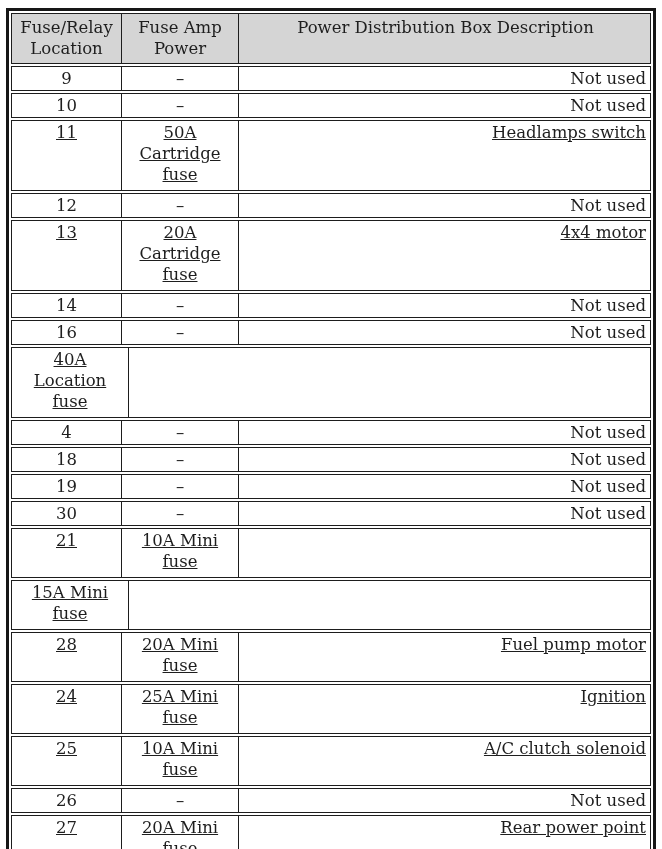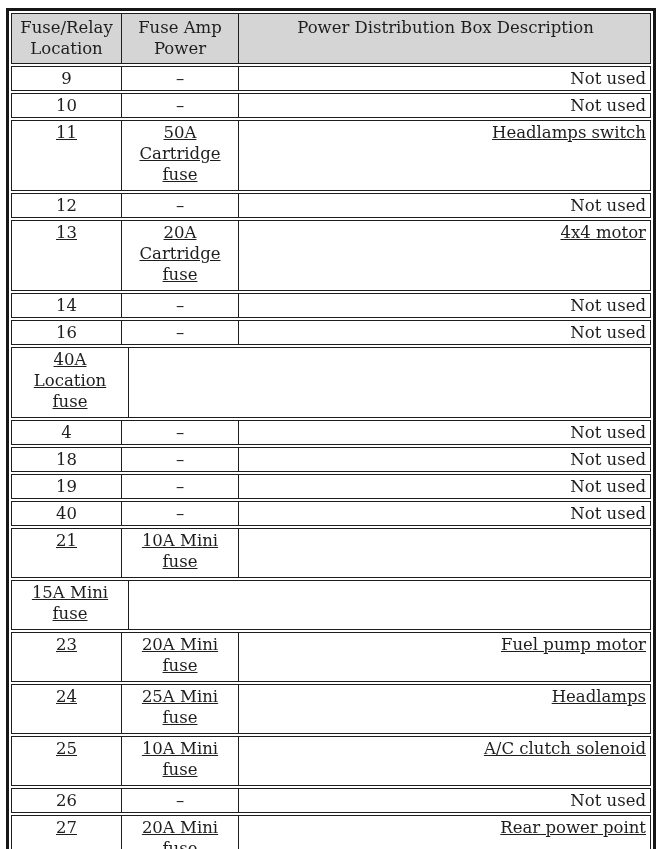--- a/index.html
+++ b/index.html
@@ -145,48 +145,48 @@
     <div class="cell c-desc">Not used</div>
   </div>
 
   <div class="t-row">
     <div class="cell c-loc">19</div>
     <div class="cell c-amp">–</div>
     <div class="cell c-desc">Not used</div>
   </div>
 
   <div class="t-row">
-    <div class="cell c-loc">40</div>
+    <div class="cell c-loc">30</div>
     <div class="cell c-amp">–</div>
     <div class="cell c-desc">Not used</div>
   </div>
 
   <div class="t-row tall">
     <div class="cell c-loc">21</div>
     <div class="cell c-amp">10A Mini
 fuse</div>
   </div>
 
   <div class="t-row tall">
     <div class="cell c-amp">15A Mini
 fuse</div>
   </div>
 
   <div class="t-row tall">
-    <div class="cell c-loc">23</div>
+    <div class="cell c-loc">28</div>
     <div class="cell c-amp">20A Mini
 fuse</div>
     <div class="cell c-desc">Fuel pump motor</div>
   </div>
 
   <div class="t-row tall">
     <div class="cell c-loc">24</div>
     <div class="cell c-amp">25A Mini
 fuse</div>
-    <div class="cell c-desc">Headlamps</div>
+    <div class="cell c-desc">Ignition</div>
   </div>
 
   <div class="t-row tall">
     <div class="cell c-loc">25</div>
     <div class="cell c-amp">10A Mini
 fuse</div>
     <div class="cell c-desc">A/C clutch solenoid</div>
   </div>
 
   <div class="t-row">

